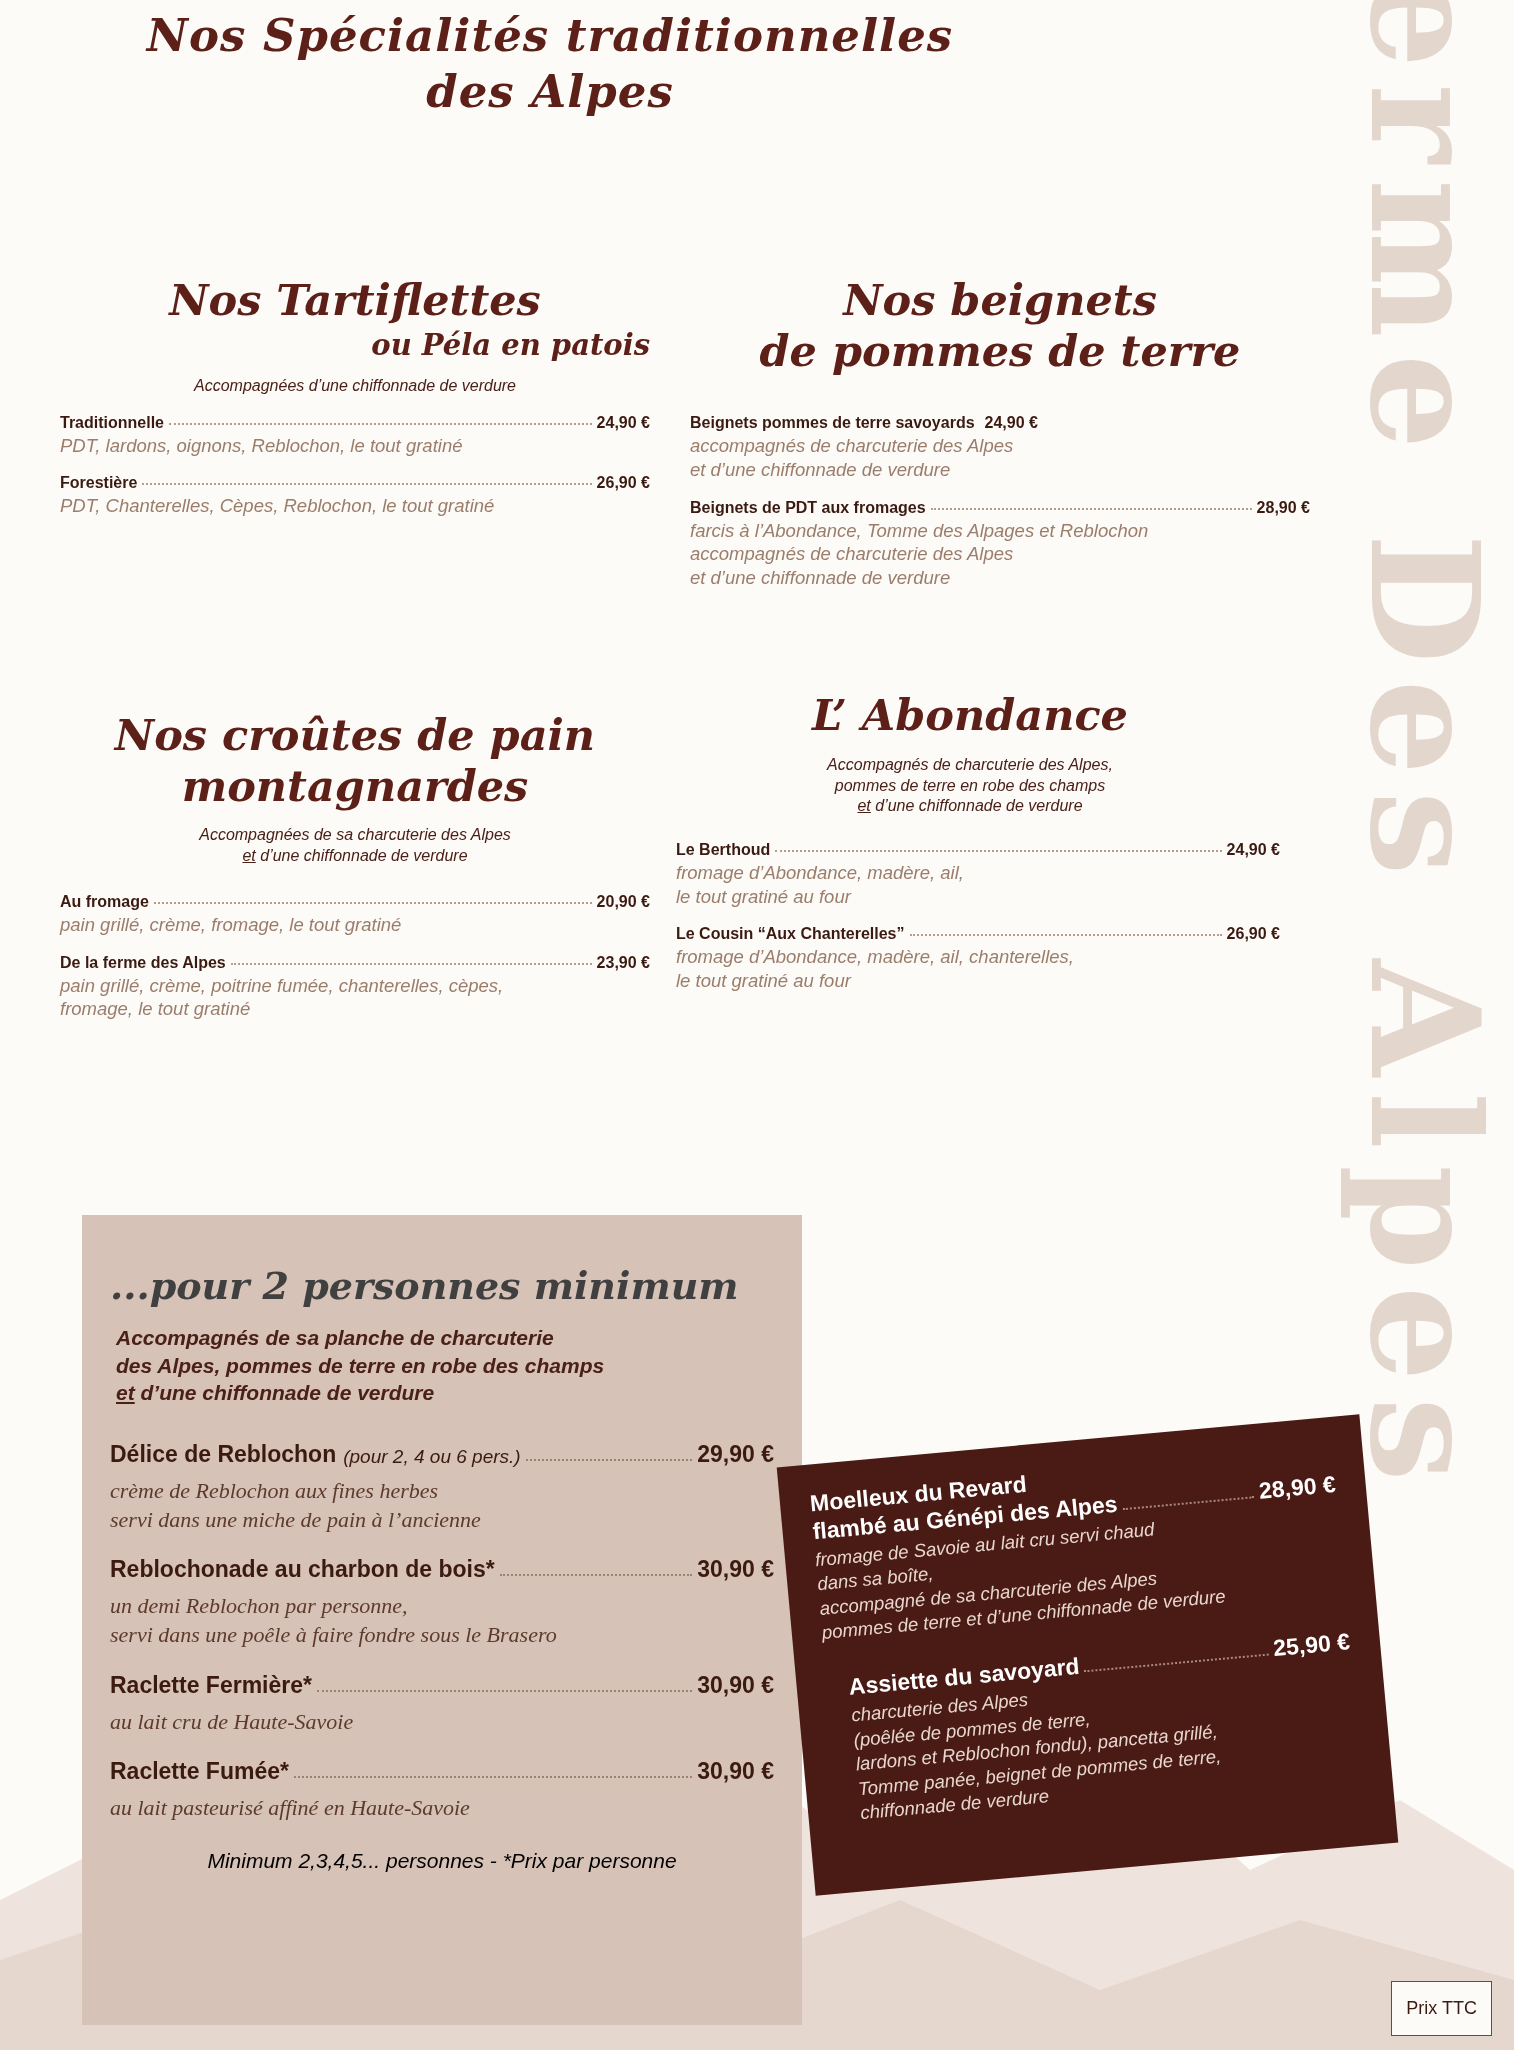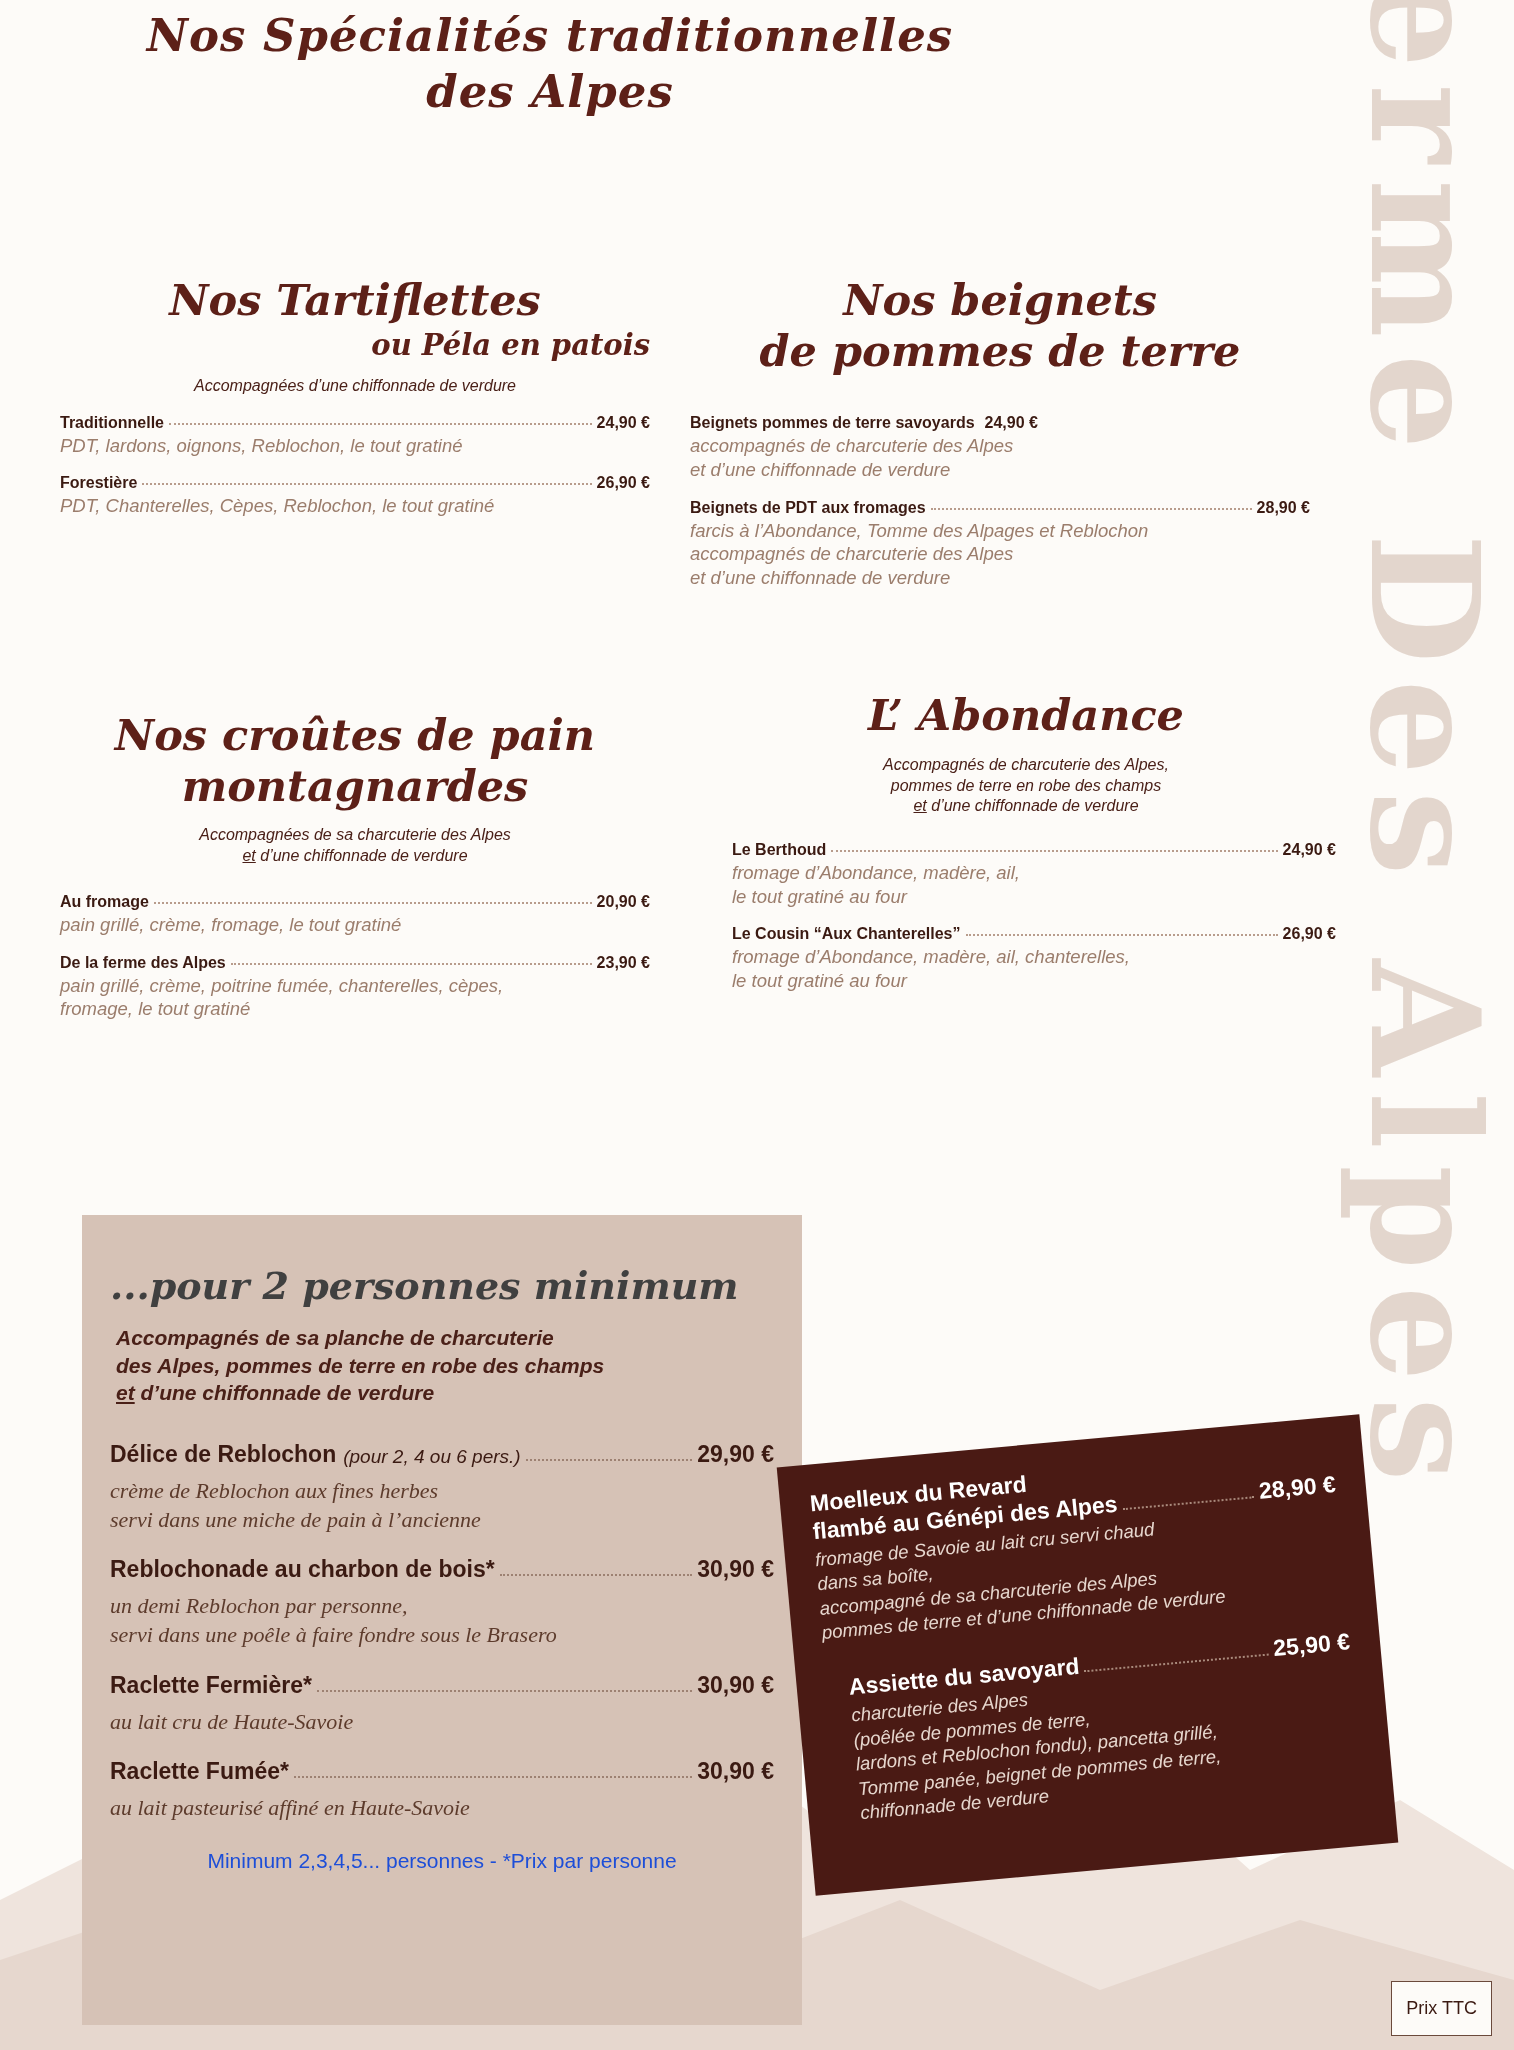--- a/index.html
+++ b/index.html
@@ -97,21 +97,21 @@
   .panel-line{
     display:flex;align-items:flex-end;
     font-size:23px;font-weight:700;color:#3b1a12;white-space:nowrap;
   }
   .panel-line .small{font-size:19px;font-weight:400;font-style:italic;margin-left:7px;}
   .panel-line .dots{border-bottom:2.5px dotted #9d8172;}
   .panel-desc{
     font-style:italic;font-size:22px;color:#5d3b2c;line-height:1.3;margin-top:9px;font-family:Liberation Serif, serif;
   }
   .panel-foot{
-    font-size:21px;color:#1d4ed8;text-align:center;margin-top:26px;
+    font-style:italic;font-size:21px;color:#000000;text-align:center;margin-top:26px;
   }
   
   .card{
     position:absolute;left:795px;top:1440px;width:585px;height:430px;
     background:#4a1a14;color:#f3e8e2;
     transform:rotate(-5.2deg);
     padding:26px 30px 0 30px;
     box-sizing:border-box;
   }
   .card-line{
@@ -225,21 +225,21 @@
     <div class="dish-line">
       <span class="dish-name">De la ferme des Alpes</span>
       <span class="dots"></span>
       <span class="dish-price">23,90 €</span>
     </div>
     <div class="dish-desc" style="white-space:pre-line;">pain grillé, crème, poitrine fumée, chanterelles, cèpes,
 fromage, le tout gratiné</div>
   </div>
 </div>
 
-<div class="section" style="left:716px;top:690px;width:620px;">
+<div class="section" style="left:660px;top:690px;width:620px;">
   <div class="sec-title big">L’ Abondance</div>
   <div class="sec-note">
     <div>Accompagnés de charcuterie des Alpes,</div>
     <div>pommes de terre en robe des champs</div>
     <div><u>et</u><span> d’une chiffonnade de verdure</span></div>
   </div>
 
   <div class="dish" style="margin-top:24px;margin-left:16px;">
     <div class="dish-line">
       <span class="dish-name">Le Berthoud</span>

